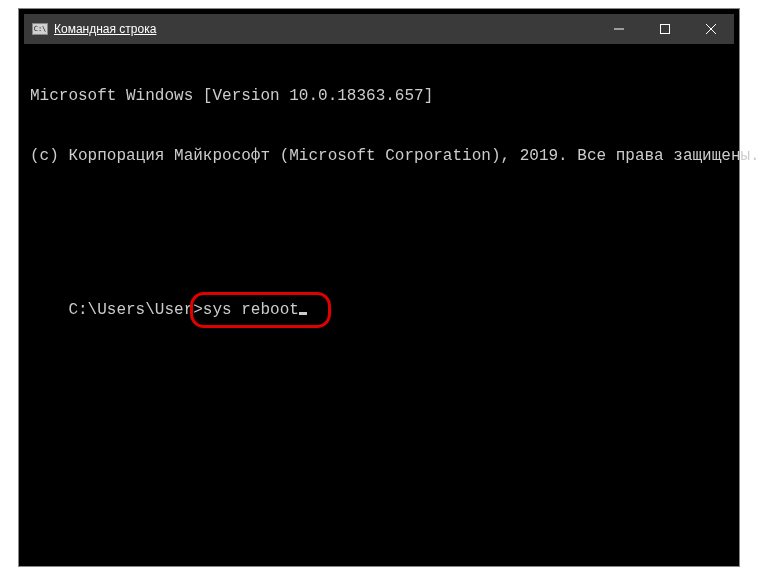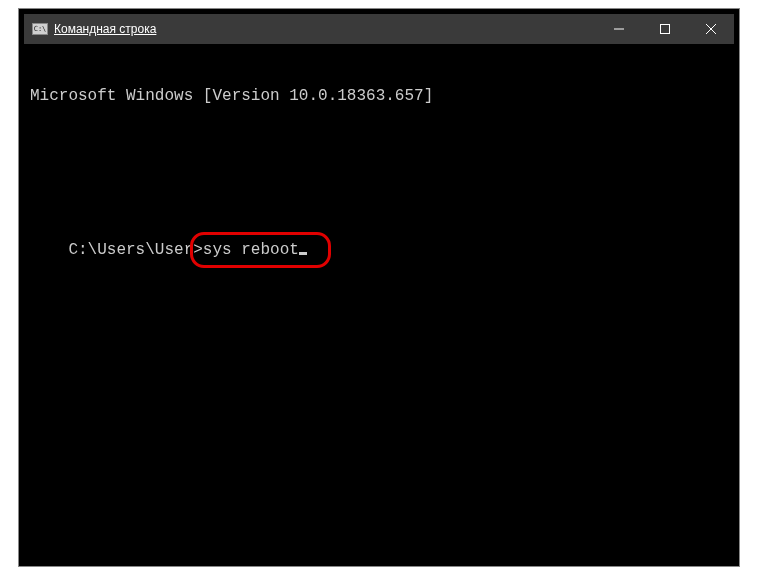--- a/index.html
+++ b/index.html
@@ -142,17 +142,18 @@
         <svg viewBox="0 0 10 10">
           <line x1="0" y1="0" x2="10" y2="10" stroke="#ffffff" stroke-width="1"></line>
           <line x1="10" y1="0" x2="0" y2="10" stroke="#ffffff" stroke-width="1"></line>
         </svg>
       </div>
     </div>
   </div>
 
   <div class="terminal">
     <span class="terminal-line">Microsoft Windows [Version 10.0.18363.657]</span>
+    <span class="terminal-line">(c) Корпорация Майкрософт (Microsoft Corporation), 2019. Все права защищены.</span>
     <div class="blank-line"></div>
     <div class="blank-line"></div>
     <span class="prompt-line">C:\Users\User&gt;</span><span class="highlight-wrap"><span>sys reboot</span><span class="cursor"></span><span class="highlight-box"></span></span>
   </div>
 </div>
 
 </body></html>

